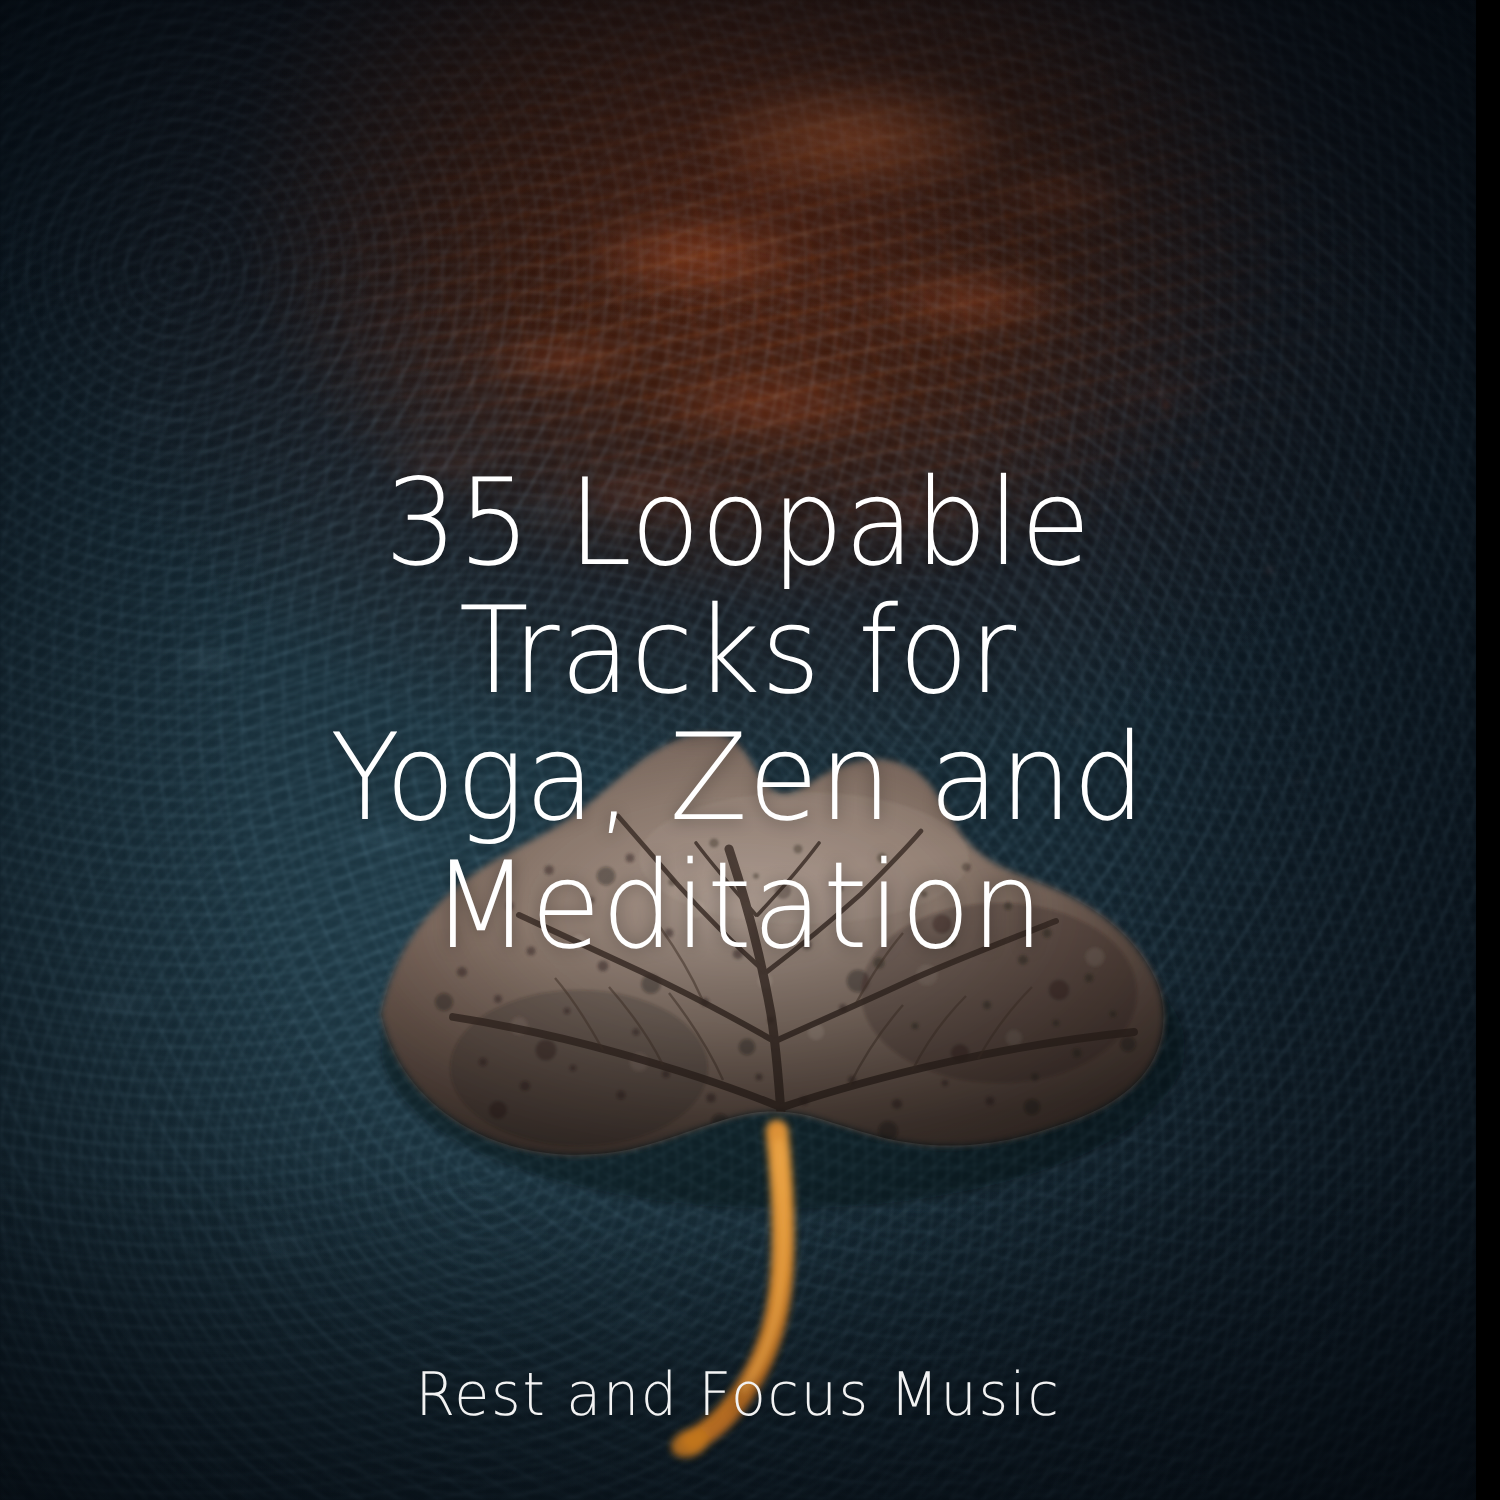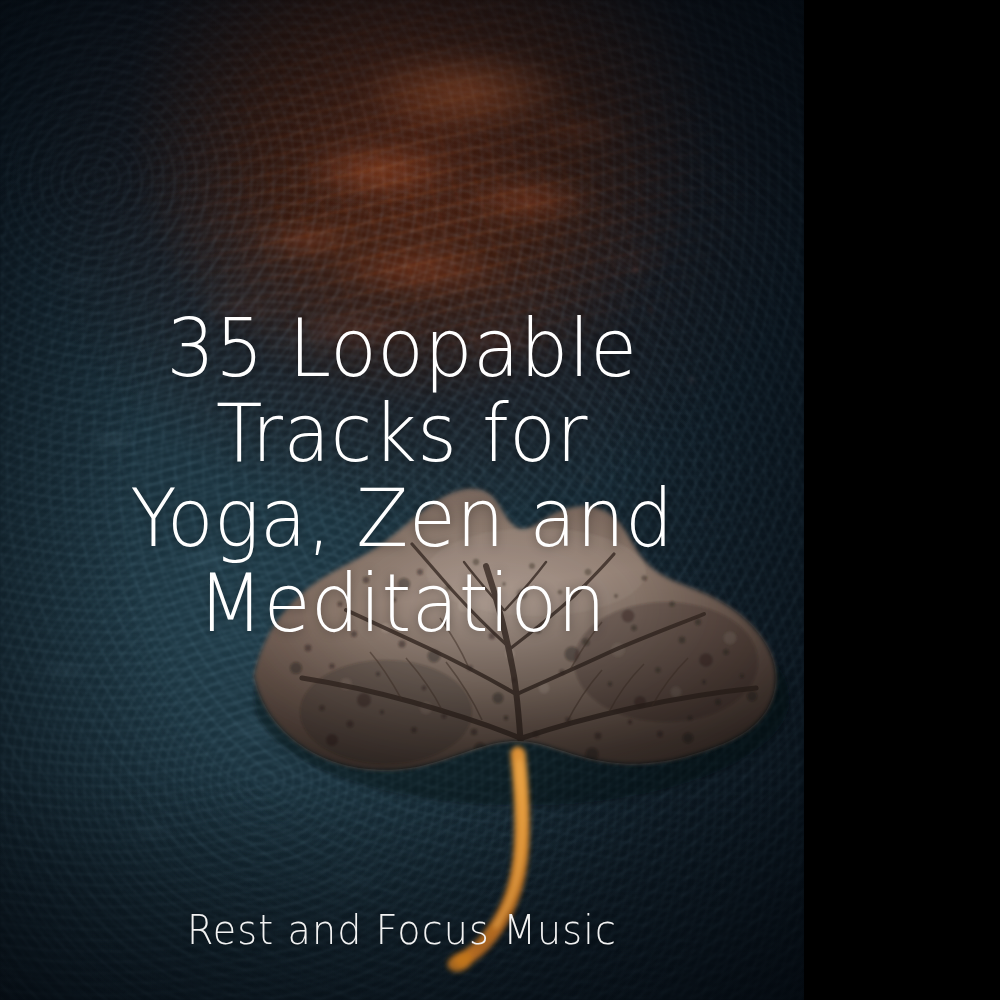--- a/index.html
+++ b/index.html
@@ -3,21 +3,21 @@
 <meta charset="utf-8">
 <title>Album Cover</title>
 <style>
   html, body {
     margin: 0;
     padding: 0;
     background: #000;
   }
   #cover {
     position: relative;
-    width: 804px;
+    width: 984px;
     height: 1000px;
     overflow: hidden;
     background: #0a1018;
     font-family: "Liberation Sans", sans-serif;
   }
 
   
   .layer { position: absolute; inset: 0; }
 
   

